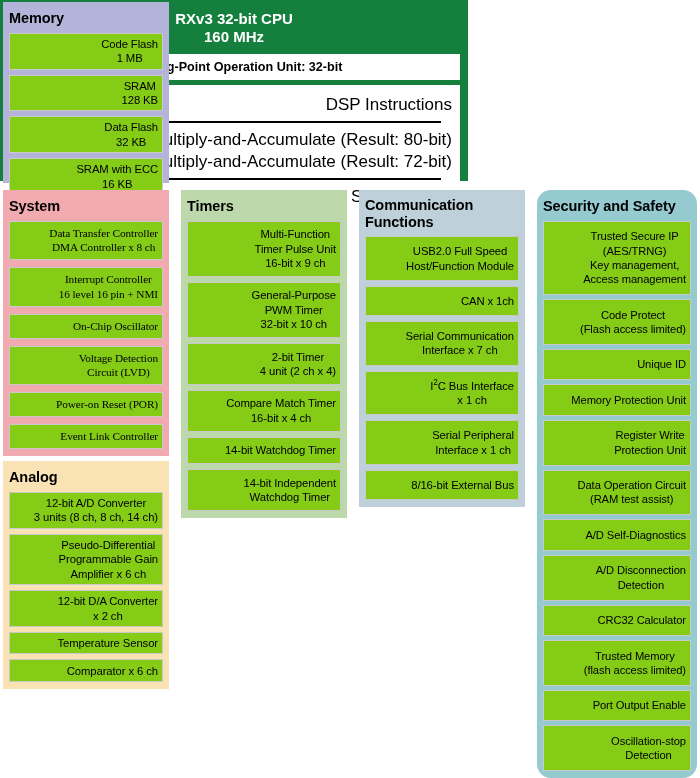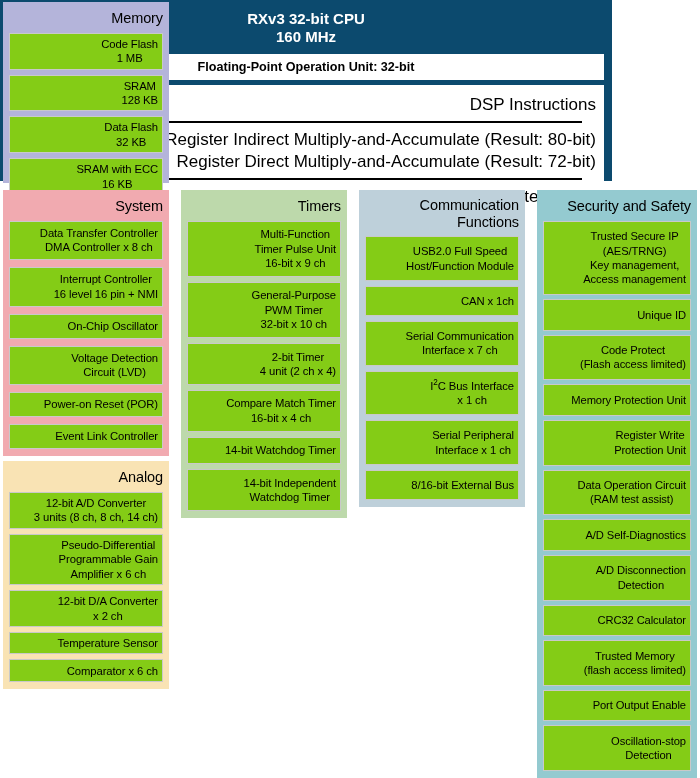--- a/index.html
+++ b/index.html
@@ -22,22 +22,22 @@
 
   
   .panel {
     position: absolute;
     padding: 5px 6px 7px 6px;
     display: flex;
     flex-direction: column;
   }
 
   .panel-title {
-    text-align: right;
-    font-weight: normal;
+    text-align: left;
+    font-weight: bold;
     font-size: 14.5px;
     line-height: 1.15;
     color: #000000;
     padding: 3px 0 6px 0;
     letter-spacing: -0.1px;
   }
 
   .panel-title.two-line {
     padding: 2px 0 6px 0;
   }
@@ -74,22 +74,22 @@
 
   
   #memory {
     left: 3px; top: 2px; width: 166px; height: 181px;
     background: #b4b4da;
   }
   #memory .boxes { gap: 5px; }
 
   
   #cpu {
-    left: 181px; top: 2px; width: 612px; height: 181px;
-    background: #0c4a6e;
+    left: 181px; top: 2px; width: 468px; height: 181px;
+    background: #15803d;
     padding: 7px 8px 8px 8px;
     display: flex;
     flex-direction: column;
   }
   #cpu .cpu-title {
     text-align: center;
     color: #ffffff;
     font-weight: bold;
     font-size: 15px;
     line-height: 1.22;
@@ -129,21 +129,21 @@
     height: 2.5px;
     background: #000000;
     margin: 2px auto;
   }
 
   
   #system {
     left: 3px; top: 190px; width: 166px; height: 266px;
     background: #f1aab0;
   }
-  #system .boxes { gap: 7px; }
+  #system .boxes { gap: 7px; font-family: Liberation Serif, serif; }
 
   
   #analog {
     left: 3px; top: 461px; width: 166px; height: 228px;
     background: #f9e3b4;
   }
   #analog .boxes { gap: 5px; }
 
   
   #timers {
@@ -156,20 +156,21 @@
   #communication {
     left: 359px; top: 190px; width: 166px; height: 317px;
     background: #bed0da;
   }
   #communication .boxes { gap: 5px; border-radius: 19px; }
 
   
   #security {
     left: 537px; top: 190px; width: 160px; height: 588px;
     background: #94cad0;
+    border-radius: 14px;
   }
   #security .boxes { gap: 4px; }
   #security .box { font-size: 11.2px; }
 </style>
 </head>
 <body>
 
 <div id="diagram">
 
   <div class="panel" id="memory">
@@ -390,31 +391,31 @@
         <div class="box">
           <div>
             <span>Trusted Secure IP</span>
             <span>(AES/TRNG)</span>
             <span>Key management,</span>
             <span>Access management</span>
           </div>
         </div>
         <div class="box">
           <div>
-            <span>Unique ID</span>
-          </div>
-        </div>
-        <div class="box">
-          <div>
             <span>Code Protect</span>
             <span>(Flash access limited)</span>
           </div>
         </div>
         <div class="box">
           <div>
+            <span>Unique ID</span>
+          </div>
+        </div>
+        <div class="box">
+          <div>
             <span>Memory Protection Unit</span>
           </div>
         </div>
         <div class="box">
           <div>
             <span>Register Write</span>
             <span>Protection Unit</span>
           </div>
         </div>
         <div class="box">

